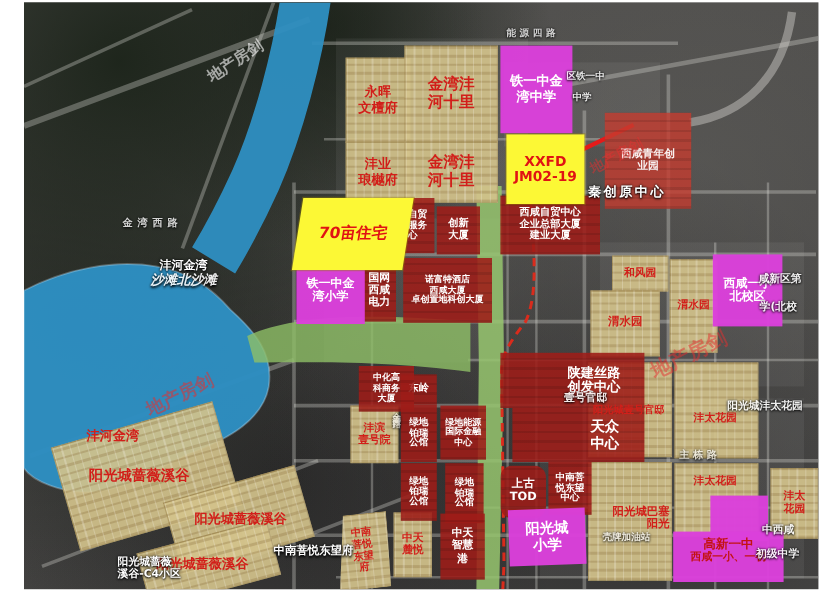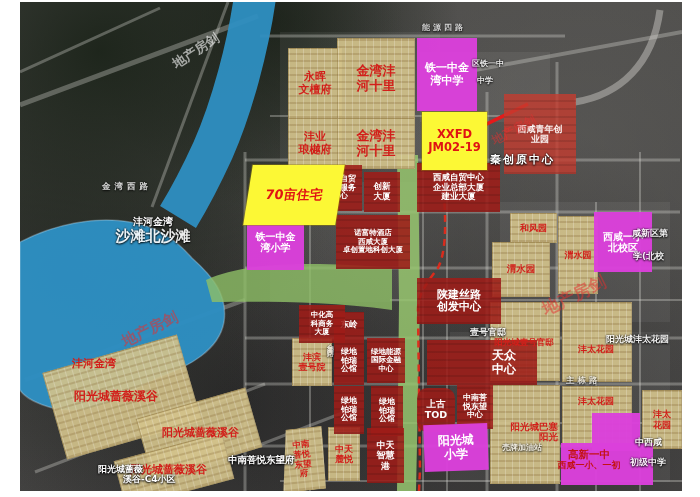--- a/index.html
+++ b/index.html
@@ -161,35 +161,40 @@
 
   <div class="blk red" style="left:298px;top:163px;width:44px;height:46px;font-size:8px;">
     <span>西咸自贸</span>
         <span>企业服务</span>
         <span>中心</span>
       </div>
   <div class="blk red" style="left:344px;top:170px;width:36px;height:40px;font-size:8.5px;">
     <span>创新</span>
         <span>大厦</span>
       </div>
+  <div class="blk red" style="left:282px;top:214px;width:28px;height:52px;font-size:9px;">
+    <span>国网</span>
+        <span>西咸</span>
+        <span>电力</span>
+      </div>
   <div class="blk red" style="left:316px;top:213px;width:74px;height:54px;font-size:7.5px;">
     <span>诺富特酒店</span>
         <span>西咸大厦</span>
         <span>卓创置地科创大厦</span>
       </div>
   <div class="blk red" style="left:397px;top:161px;width:83px;height:49px;font-size:8.5px;">
     <span>西咸自贸中心</span>
         <span>企业总部大厦</span>
         <span>建业大厦</span>
       </div>
   <div class="blk red" style="left:484px;top:92px;width:72px;height:80px;font-size:9px;background-color:rgba(196,60,48,.8);color:rgba(255,255,255,.92);">
     <span>西咸青年创</span>
         <span>业园</span>
       </div>
-  <div class="blk red" style="left:397px;top:276px;width:84px;height:46px;font-size:11px;">
+  <div class="blk red" style="left:397px;top:292px;width:84px;height:46px;font-size:11px;padding-left:36px;">
     <span>陕建丝路</span>
         <span>创发中心</span>
       </div>
   <div class="blk red" style="left:407px;top:338px;width:66px;height:45px;font-size:12px;padding-left:44px;">
     <span>天众</span>
         <span>中心</span>
       </div>
   <div class="blk red" style="left:397px;top:386px;width:38px;height:44px;font-size:9.5px;border-radius:10px;">
     <span>上古</span>
         <span>TOD</span>
@@ -244,51 +249,51 @@
   <div class="blk mag" style="left:574px;top:210px;width:58px;height:60px;font-size:10px;">
     <span>西咸一小</span>
         <span>北校区</span>
       </div>
   <div class="blk mag" style="left:404px;top:422px;width:64px;height:47px;font-size:12px;transform:rotate(-2deg);">
     <span>阳光城</span>
         <span>小学</span>
       </div>
   <div class="blk mag" style="left:572px;top:411px;width:48px;height:38px;"></div>
   <div class="blk mag" style="left:541px;top:441px;width:92px;height:42px;"></div>
-  <div class="tan-label" style="left:523px;top:447px;width:92px;color:#c31212;z-index:10;">
+  <div class="tan-label" style="left:541px;top:447px;width:92px;color:#c31212;z-index:10;">
     <span style="display:block;font-size:10.5px;">高新一中</span>
     <span style="display:block;font-size:9px;">西咸一小、一初</span>
       </div>
 
   <div class="blk yel" style="left:228px;top:163px;width:92px;height:60px;font-size:13px;transform:skewX(-9deg);">
     <span>70亩住宅</span>
       </div>
   <div class="blk yel" style="left:402px;top:110px;width:65px;height:58px;font-size:11.5px;">
     <span>XXFD</span>
         <span>JM02-19</span>
       </div>
 
   <div class="bgl" style="left:88px;top:214px;width:90px;text-align:center;">
     <span style="display:block;font-size:10px;">沣河金湾</span>
-    <span style="display:block;font-size:15px;opacity:.9;">沙滩北沙滩</span>
+    <span style="display:block;font-size:11px;opacity:.9;font-style:italic;">沙滩北沙滩</span>
       </div>
   <div class="bgl" style="left:82px;top:180px;font-size:8.5px;letter-spacing:4px;opacity:.8;">金湾西路</div>
   <div class="bgl" style="left:402px;top:21px;font-size:8px;letter-spacing:3px;opacity:.75;">能源四路</div>
   <div class="bgl" style="left:470px;top:152px;font-size:11px;letter-spacing:2px;">秦创原中心</div>
   <div class="bgl" style="left:612px;top:226px;font-size:9px;opacity:.9;">咸新区第</div>
   <div class="bgl" style="left:613px;top:249px;font-size:9px;opacity:.9;">学(北校</div>
   <div class="bgl" style="left:452px;top:57px;font-size:8px;opacity:.85;">区铁一中</div>
   <div class="bgl" style="left:457px;top:74px;font-size:8px;opacity:.85;">中学</div>
   <div class="bgl" style="left:450px;top:325px;font-size:9px;opacity:.9;">壹号官邸</div>
   <div class="bgl" style="left:546px;top:374px;font-size:8.5px;letter-spacing:3px;opacity:.7;">主栋路</div>
   <div class="bgl" style="left:586px;top:332px;font-size:9px;opacity:.9;">阳光城沣太花园</div>
   <div class="bgl" style="left:208px;top:453px;font-size:9.5px;">中南菩悦东望府</div>
   <div class="bgl" style="left:78px;top:462px;z-index:30;">
     <span style="display:block;font-size:9px;">阳光城蔷薇</span>
-    <span style="display:block;font-size:9px;margin-left:25px;">溪谷-C4小区</span>
+    <span style="display:block;font-size:9px;">溪谷-C4小区</span>
       </div>
   <div class="bgl" style="left:482px;top:441px;font-size:8px;opacity:.75;">壳牌加油站</div>
   <div class="bgl" style="left:615px;top:435px;font-size:9px;opacity:.9;">中西咸</div>
   <div class="bgl" style="left:610px;top:455px;font-size:9px;opacity:.9;">初级中学</div>
   <div class="bgl" style="left:306px;top:336px;font-size:7px;opacity:.65;writing-mode:vertical-rl;letter-spacing:2px;">金湾二路</div>
 
   <div class="wm" style="left:150px;top:40px;font-size:13px;color:rgba(255,255,255,.6);transform:rotate(-33deg);">地产房剑</div>
   <div class="wm" style="left:100px;top:318px;font-size:15px;color:rgba(228,48,48,.55);transform:rotate(-26deg);">地产房剑</div>
   <div class="wm" style="left:470px;top:120px;font-size:12px;color:rgba(228,48,48,.5);transform:rotate(-28deg);">地产房剑</div>
   <div class="wm" style="left:520px;top:282px;font-size:17px;color:rgba(228,48,48,.5);transform:rotate(-26deg);">地产房剑</div>

